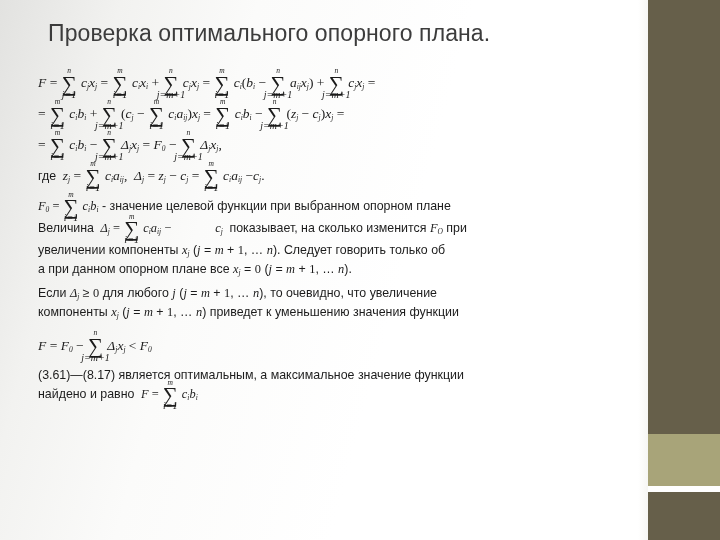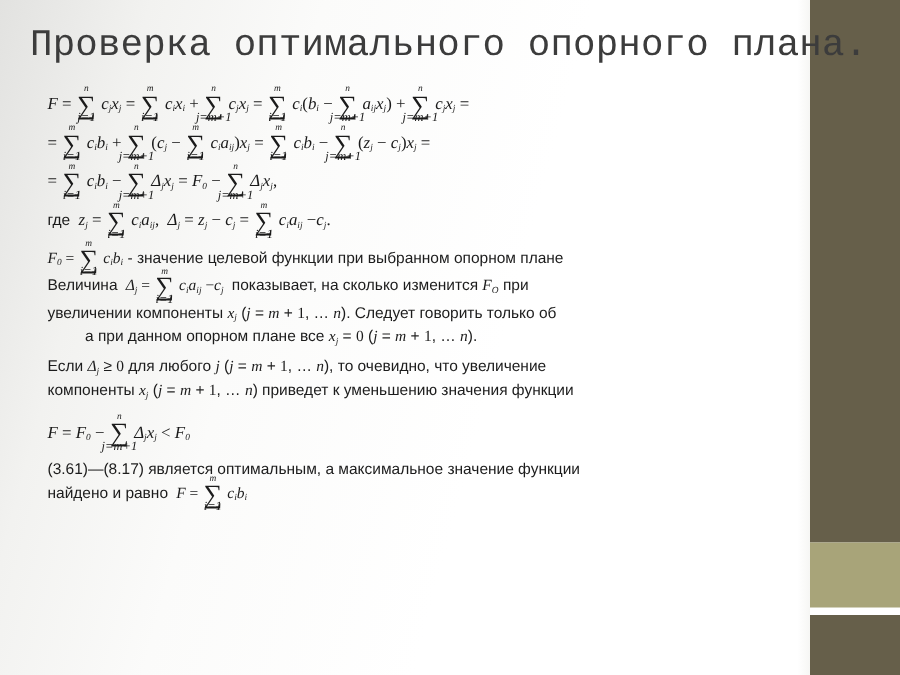--- a/index.html
+++ b/index.html
@@ -17,23 +17,23 @@
   
   .bar{position:absolute;right:0;}
   .bar-main{top:0;width:72px;height:434px;background:#665f4a;}
   .bar-light{top:434px;width:72px;height:52px;background:#a8a479;}
   .bar-lower{top:492px;width:72px;height:48px;background:#665f4a;}
   .bar-gap{position:absolute;right:72px;top:0;width:10px;height:540px;
            background:linear-gradient(to right,#ffffff,#f6f6f4);}
 
   
   .title{
-    position:absolute;left:24px;top:20px;width:580px;
-    font-family:Liberation Mono, monospace;
-    font-size:30px;color:#3c3c3c;font-weight:400;
+    position:absolute;left:48px;top:20px;width:580px;
+    font-family:Liberation Sans, sans-serif;
+    font-size:23px;color:#3c3c3c;font-weight:400;
     letter-spacing:.1px;white-space:nowrap;
   }
 
   
   .content{position:absolute;left:38px;top:72px;width:580px;}
 
   
   .formula{
     font-family:"Liberation Serif", serif;
     color:#1a1a1a;
@@ -147,29 +147,29 @@
         <span style="font-style:italic;">c<sub>i</sub>b<sub>i</sub></span>
       </span>
       <span>- значение целевой функции при выбранном опорном плане</span>
     </div>
 
     <div class="para" style="margin-bottom:5px;">
       <span>Величина</span>
       <span class="inlinef">
         &nbsp;<span style="font-style:italic;">Δ<sub>j</sub></span> =
         <span class="sig"><span class="top">m</span><span class="big">∑</span><span class="bot">i=1</span></span>
-        <span style="font-style:italic;text-align:right;">c<sub>i</sub>a<sub>ij</sub></span> −<span style="font-style:italic;">c<sub>j</sub></span>&nbsp;
+        <span style="font-style:italic;text-align:right;">c<sub>i</sub>a<sub>ij</sub></span> −<span style="font-style:italic;margin-left:44px;">c<sub>j</sub></span>&nbsp;
       </span>
       <span>показывает, на сколько изменится <span class="mi">F<sub>O</sub></span> при</span>
     </div>
 
     <div class="para">
       увеличении компоненты <span class="mi">x<sub>j</sub></span> (<span class="mi">j</span> = <span class="mi">m</span> + <span class="mn">1</span>, … <span class="mi">n</span>). Следует говорить только об
     </div>
-    <div class="para" style="margin-bottom:7px;margin-left:30px;">
+    <div class="para" style="margin-bottom:7px;">
       а при данном опорном плане все <span class="mi">x<sub>j</sub></span> = <span class="mn">0</span> (<span class="mi">j</span> = <span class="mi">m</span> + <span class="mn">1</span>, … <span class="mi">n</span>).
     </div>
 
     <div class="para">
       Если <span class="mi">Δ<sub>j</sub></span> ≥ <span class="mn">0</span> для любого <span class="mi">j</span> (<span class="mi">j</span> = <span class="mi">m</span> + <span class="mn">1</span>, … <span class="mi">n</span>), то очевидно, что увеличение
     </div>
     <div class="para" style="margin-bottom:18px;">
       компоненты <span class="mi">x<sub>j</sub></span> (<span class="mi">j</span> = <span class="mi">m</span> + <span class="mn">1</span>, … <span class="mi">n</span>) приведет к уменьшению значения функции
     </div>
 

